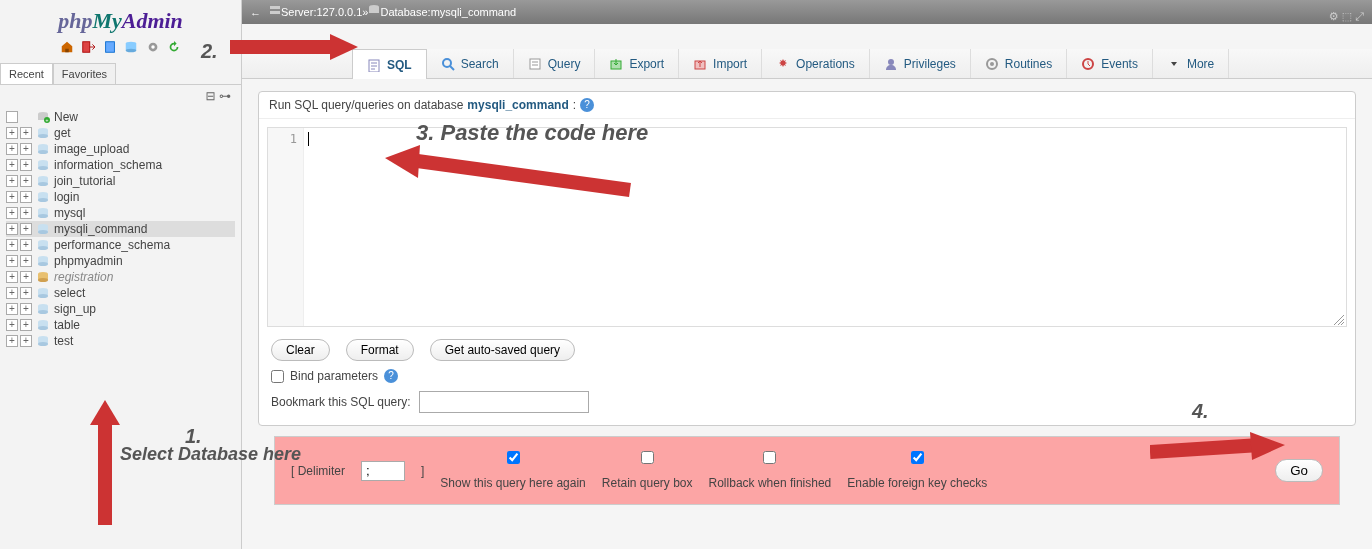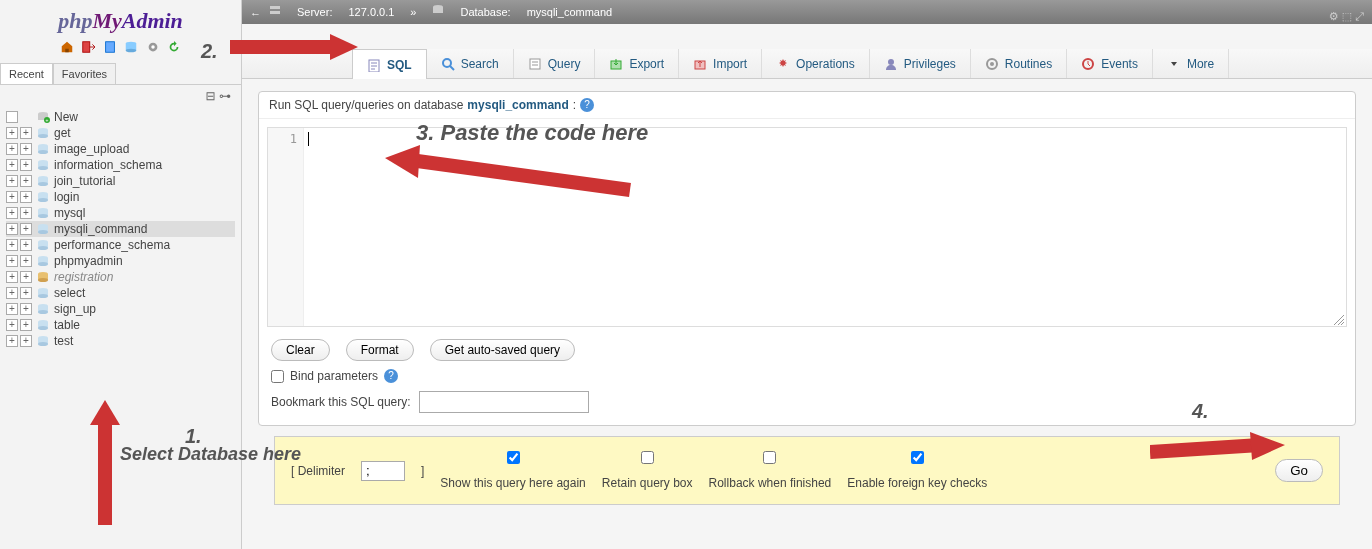--- a/index.html
+++ b/index.html
@@ -1,41 +1,41 @@
 <!DOCTYPE html>
 <html><head>
 <meta charset="utf-8">
 <style>
 * { box-sizing: border-box; margin: 0; padding: 0; }
 body { font-family: sans-serif; font-size: 12px; color: #444; background: #f5f5f5; width: 1372px; height: 549px; overflow: hidden; position: relative; }
 .sidebar { position: absolute; left: 0; top: 0; width: 242px; height: 549px; background: #f3f3f3; border-right: 1px solid #ccc; }
 .logo { text-align: center; padding: 8px 0 4px; font-family: Georgia, serif; font-size: 22px; font-weight: bold; font-style: italic; }
 .logo .php { color: #666699; margin-top: 24px; }
-.logo .my { color: #701a75; }
+.logo .my { color: #0f766e; }
 .logo .admin { color: #4c1d95; }
 .toolbar { text-align: center; padding: 2px 0 6px; }
 .toolbar span { display: inline-block; width: 14px; height: 14px; margin: 0 2px; }
 .tab-row { display: flex; border-bottom: 1px solid #ccc; font-size: 11px; }
 .tab-row div { padding: 4px 8px; border: 1px solid #ccc; border-bottom: none; background: #f0f0f0; cursor: pointer; }
 .tab-row div.active { background: #fff; }
 .collapse-icons { text-align: right; padding: 4px 10px; font-size: 12px; color: #666; }
 .tree { padding: 2px 6px; font-size: 12px; }
 .tree-item { display: flex; align-items: center; padding: 1px 0; cursor: pointer; white-space: nowrap; }
 .tree-item.selected { background: #ddd; }
 .tree-item .exp { width: 12px; height: 12px; border: 1px solid #aaa; background: #fff; text-align: center; line-height: 10px; font-size: 10px; margin-right: 2px; color: #666; }
 .tree-item .exp2 { width: 12px; height: 12px; border: 1px solid #aaa; background: #fff; text-align: center; line-height: 10px; font-size: 10px; margin-right: 4px; color: #666; }
 .tree-item .dbicon { width: 14px; height: 12px; margin-right: 4px; display: inline-block; }
 .tree-item .dbicon svg { width: 14px; height: 12px; }
 .tree-item.new .exp2 { border: none; background: none; }
 .tree-item.italic { font-style: italic; color: #888; }
 
 .main { position: absolute; left: 242px; top: 0; right: 0; height: 549px; }
 .breadcrumb { background: #888; background: linear-gradient(#999, #777); color: #fff; height: 24px; line-height: 24px; padding: 0 8px; font-size: 11px; display: flex; align-items: center; }
 .breadcrumb .back { margin-right: 8px; cursor: pointer; }
-.breadcrumb .srv { display: flex; align-items: center; gap: 16px; }
+.breadcrumb .srv { display: flex; align-items: center; gap: 0; }
 .breadcrumb .gear { position: absolute; right: 8px; top: 4px; color: #ccc; cursor: pointer; }
 
 .tabs { background: linear-gradient(#f8f8f8, #eee); border-bottom: 1px solid #ccc; display: flex; height: 30px; padding-left: 110px; margin-top: 25px; }
 .tab { display: flex; align-items: center; gap: 6px; padding: 0 14px; border-right: 1px solid #ddd; cursor: pointer; color: #235a81; font-size: 12px; }
 .tab.active { background: #fff; border-top: 1px solid #ccc; border-left: 1px solid #ccc; border-right: 1px solid #ccc; margin-bottom: -1px; font-weight: bold; }
 .tab .ticon { width: 14px; height: 14px; }
 
 .content { padding: 12px 16px; }
 .query-box { border: 1px solid #ccc; border-radius: 4px; background: #fff; margin-bottom: 10px; }
 .query-title { padding: 6px 10px; border-bottom: 1px solid #eee; display: flex; align-items: center; gap: 4px; font-size: 12px; }
@@ -45,21 +45,21 @@
 .gutter { width: 36px; background: #f7f7f7; border-right: 1px solid #eee; text-align: right; padding: 4px 6px; color: #999; font-family: monospace; font-size: 12px; }
 .editor-area { flex: 1; padding: 4px; font-family: monospace; position: relative; }
 .cursor { position: absolute; left: 4px; top: 4px; width: 1px; height: 14px; background: #000; }
 .resize { position: absolute; right: 2px; bottom: 2px; width: 10px; height: 10px; }
 .btn-row { padding: 4px 12px 8px; display: flex; gap: 16px; align-items: center; }
 .btn { background: linear-gradient(#fff, #eee); border: 1px solid #bbb; border-radius: 12px; padding: 3px 14px; cursor: pointer; font-size: 12px; }
 .bind-row { padding: 0 12px 8px; display: flex; align-items: center; gap: 6px; }
 .bookmark-row { padding: 0 12px 12px; display: flex; align-items: center; gap: 8px; }
 .bookmark-row input { border: 1px solid #aaa; padding: 2px 4px; width: 170px; height: 22px; }
 
-.footer-bar { background: #fef9c3; border: 1px solid #ccc; padding: 14px 16px; margin: 0 16px; display: flex; align-items: center; gap: 16px; font-size: 12px; }
+.footer-bar { background: #fca5a5; border: 1px solid #ccc; padding: 14px 16px; margin: 0 16px; display: flex; align-items: center; gap: 16px; font-size: 12px; }
 .footer-bar input[type=text] { border: 1px solid #aaa; width: 44px; height: 20px; padding: 0 4px; }
 .footer-bar label { display: flex; align-items: center; gap: 12px; flex-direction: column; }
 .go-btn { margin-left: auto; background: linear-gradient(#fff, #eee); border: 1px solid #bbb; border-radius: 12px; padding: 3px 14px; cursor: pointer; }
 
 .annotation { position: absolute; font-family: Arial, sans-serif; font-weight: bold; font-style: italic; color: #555; pointer-events: none; }
 .ann-num { font-size: 20px; }
 .ann-text { font-size: 18px; }
 .arrow-red { position: absolute; pointer-events: none; }
 
 input[type=checkbox] { width: 13px; height: 13px; }

